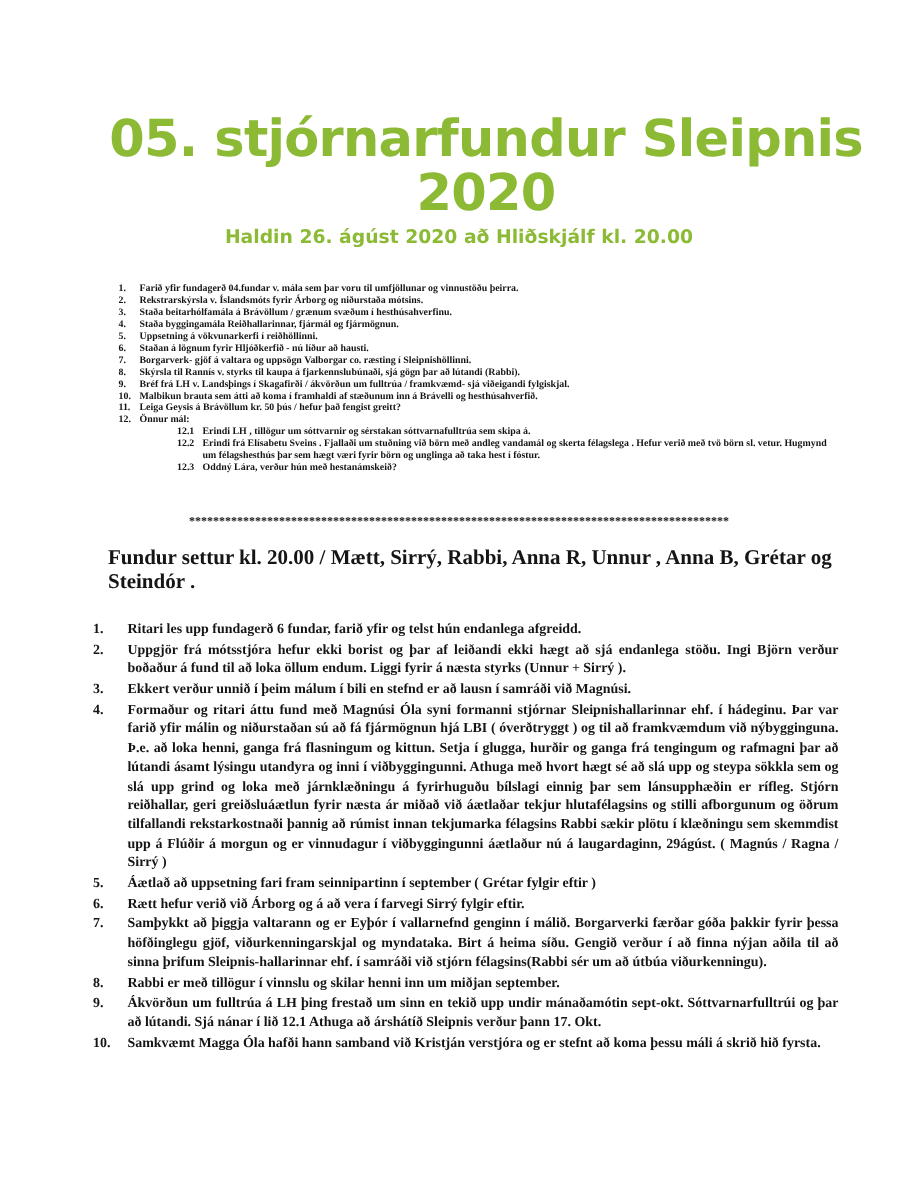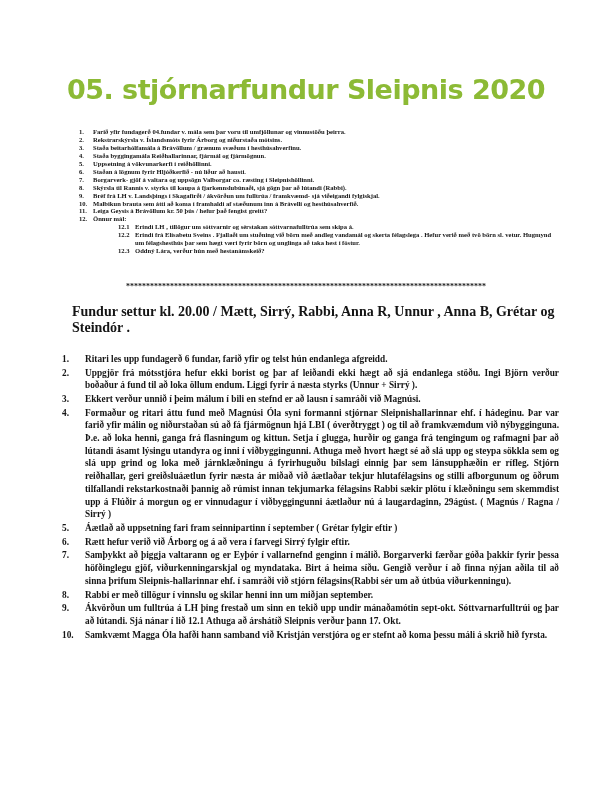--- a/index.html
+++ b/index.html
@@ -9,24 +9,25 @@
     margin:0 auto;
     background:#ffffff;
     overflow:hidden;
     font-family:"Liberation Serif", serif;
     color:#151515;
     box-sizing:border-box;
   }
   .doc-header{margin-top:76px;text-align:center;}
   .doc-title{
     font-family:"DejaVu Sans", sans-serif;
-    font-size:27px;font-weight:bold;
+    font-size:34px;font-weight:bold;
     letter-spacing:-0.5px;
     line-height:1.05;
     margin:0;
+    padding-left:36px;
   }
   .doc-subtitle{
     font-family:"DejaVu Sans", sans-serif;
     font-size:12.5px;font-weight:bold;
     margin-top:3px;
   }
   .agenda{
     margin:24px 58px 0 72px;
     font-weight:bold;
   }
@@ -62,20 +63,21 @@
   .minutes-row{display:flex;margin-bottom:1px;}
   .minutes-row > .num{flex:0 0 23px;}
   .minutes-row > .txt{flex:1;text-align:justify;}
 </style>
 </head>
 <body>
 
 <div class="page" style="color: rgb(21, 21, 21);">
   <div class="doc-header">
     <h1 class="doc-title" style="color: rgb(140, 186, 53);">05. stjórnarfundur Sleipnis 2020</h1>
+    <div class="doc-subtitle" style="color: rgb(140, 186, 53);">Haldin 26. ágúst 2020  að Hliðskjálf kl. 20.00</div>
   </div>
 
   <div class="agenda">
     <div class="agenda-list">
         <div class="agenda-row">
           <span class="num">1.</span>
           <span class="txt">Farið yfir fundagerð 04.fundar v. mála sem þar voru til umfjöllunar og vinnustöðu þeirra.</span>
         </div>
         <div class="agenda-row">
           <span class="num">2.</span>

